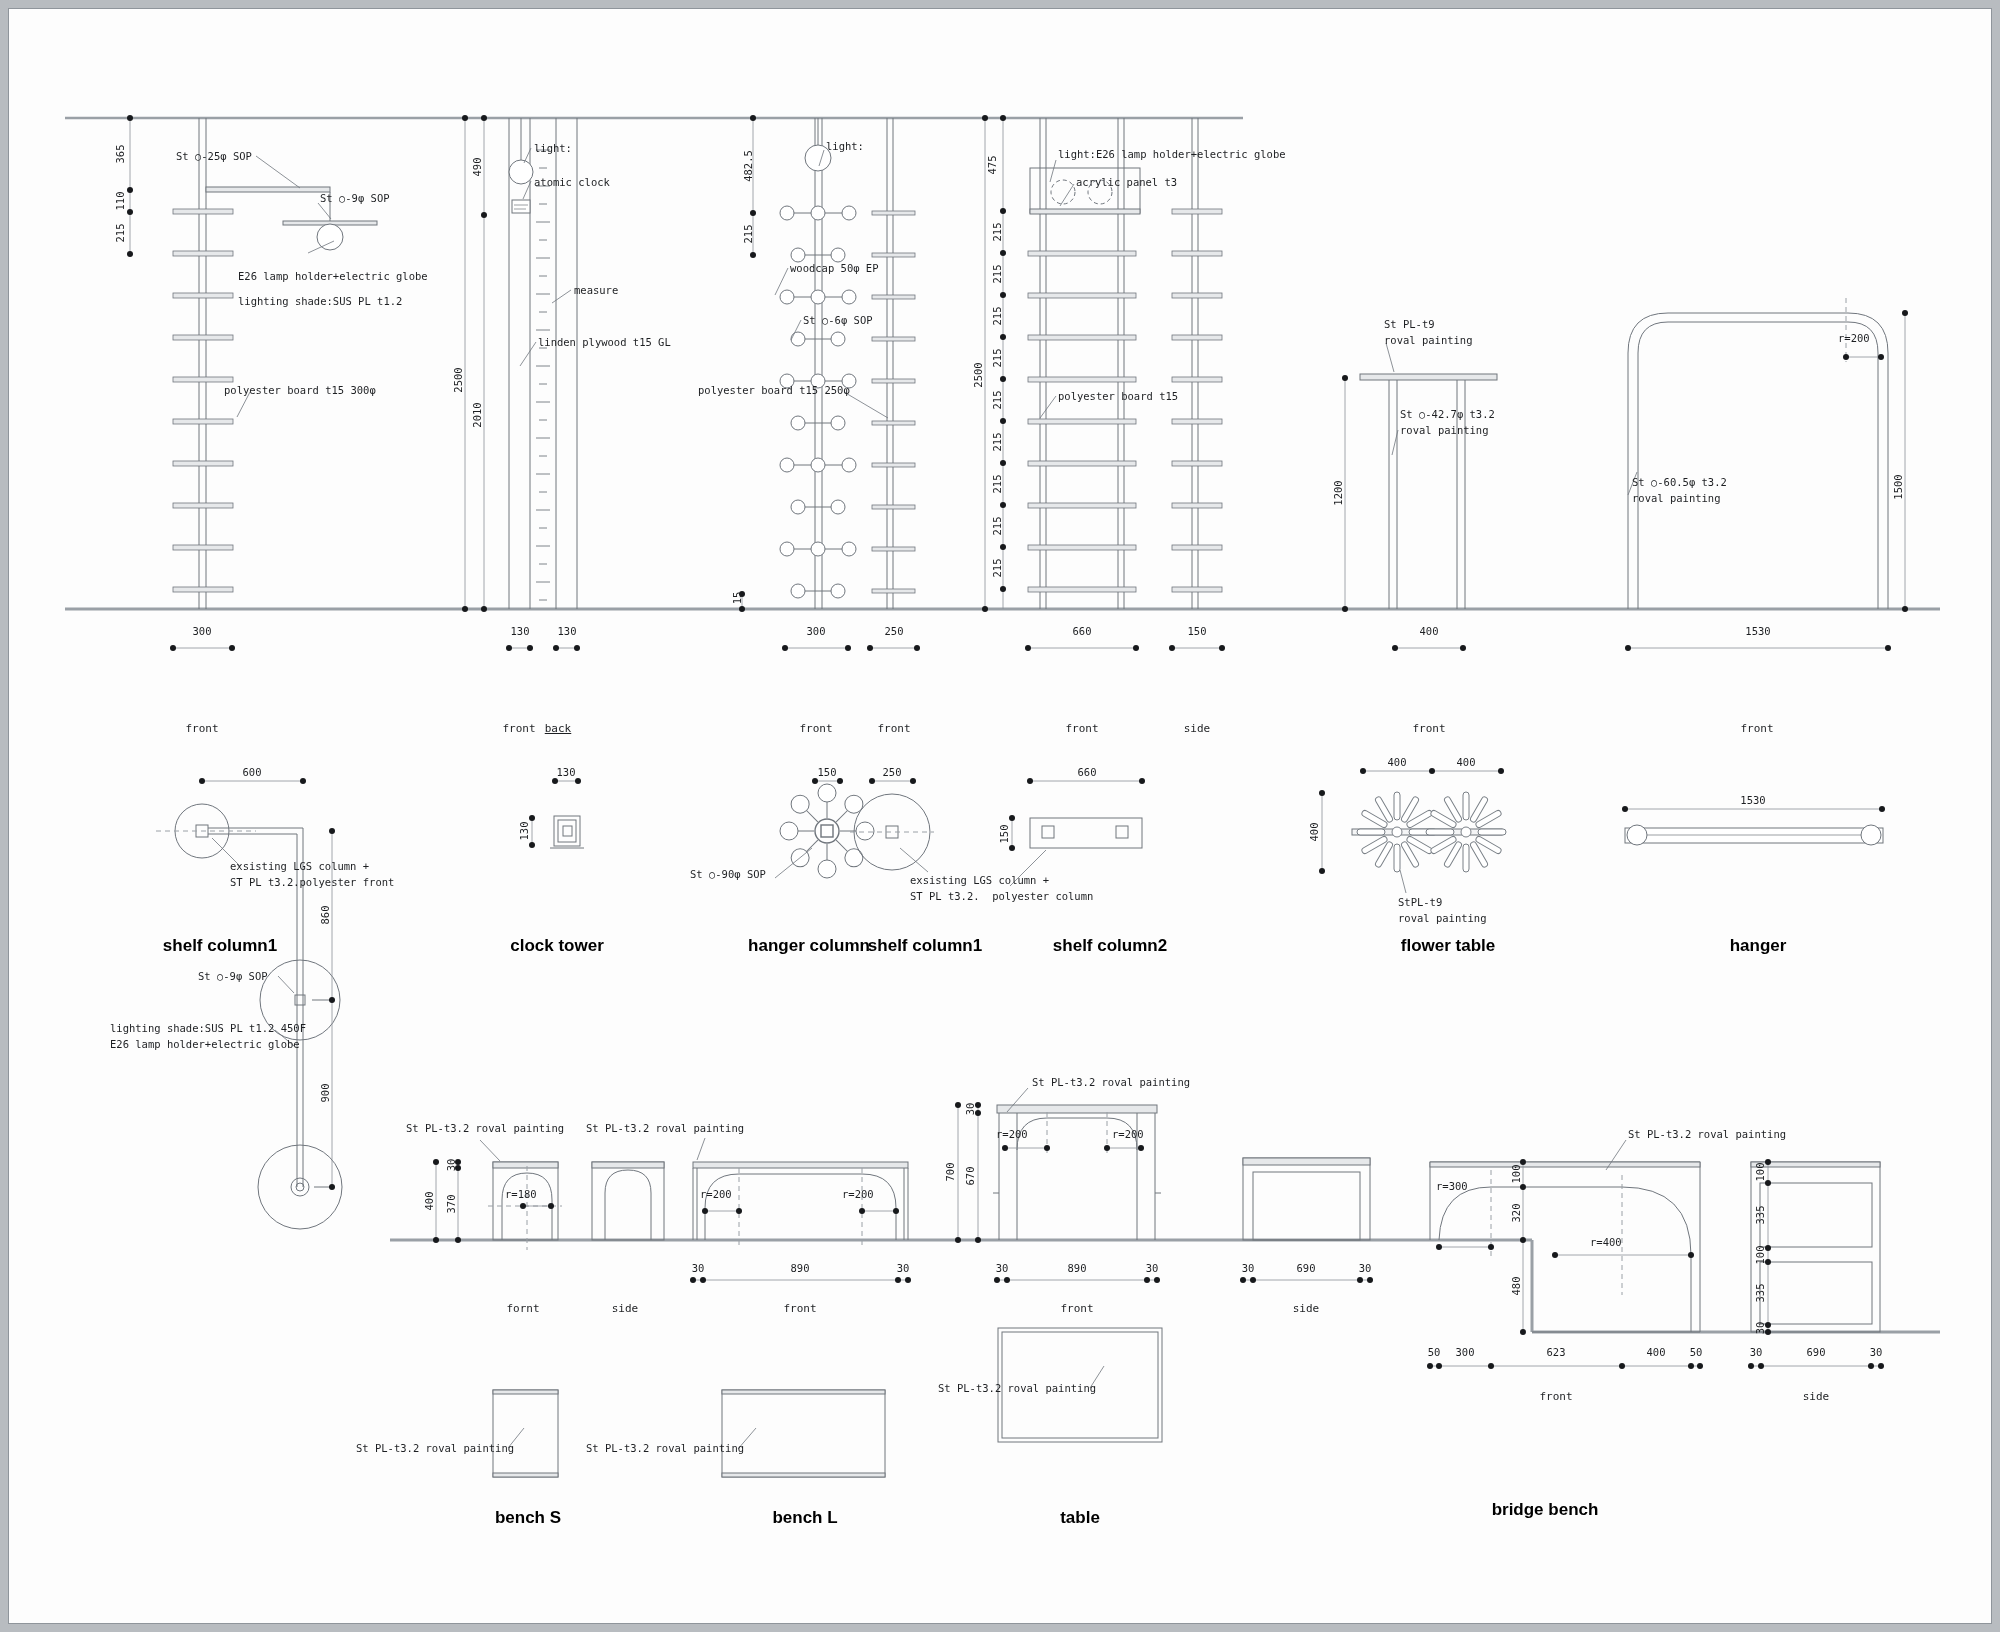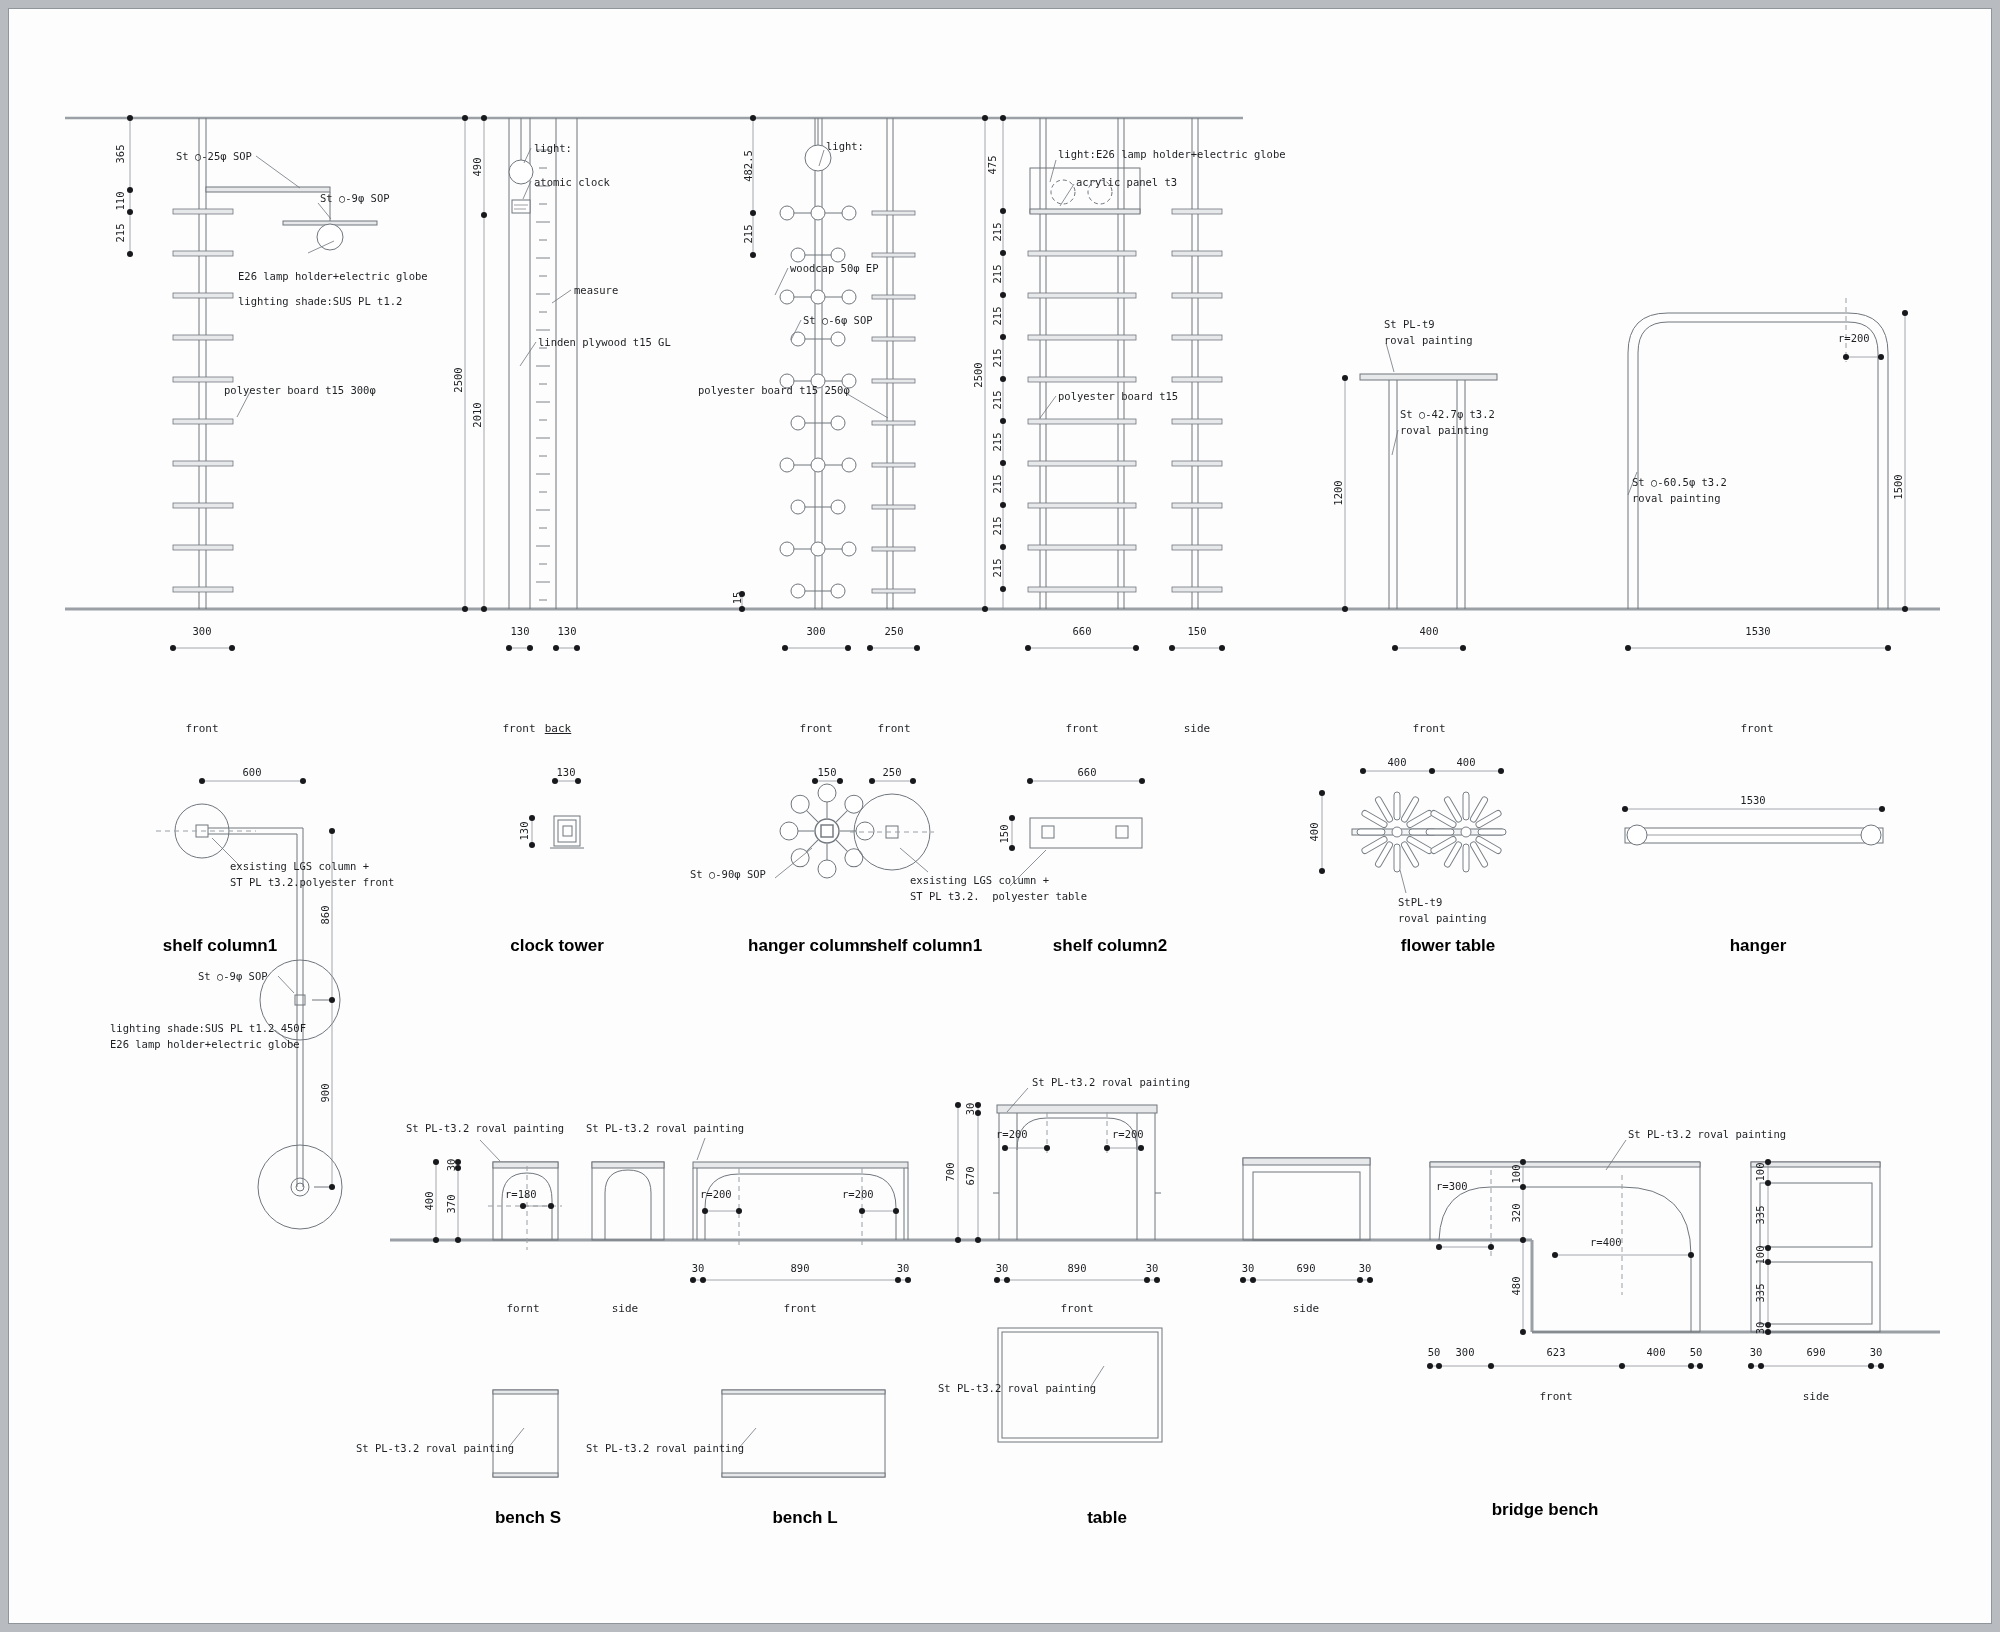--- a/index.html
+++ b/index.html
@@ -564,21 +564,21 @@
       <div class="t dimv" style="left: 1314px; top: 832px;">400</div>
       <div class="t dimv" style="left: 325px; top: 915px;">860</div>
       <div class="t dimv" style="left: 325px; top: 1093px;">900</div>
       <div class="t ann" style="left: 230px; top: 860px;">exsisting LGS column +</div>
       <div class="t ann" style="left: 230px; top: 876px;">ST PL t3.2.polyester front</div>
       <div class="t ann" style="left: 198px; top: 970px;">St ○-9φ SOP</div>
       <div class="t ann" style="left: 110px; top: 1022px;">lighting shade:SUS PL t1.2 450F</div>
       <div class="t ann" style="left: 110px; top: 1038px;">E26 lamp holder+electric globe</div>
       <div class="t ann" style="left: 690px; top: 868px;">St ○-90φ SOP</div>
       <div class="t ann" style="left: 910px; top: 874px;">exsisting LGS column +</div>
-      <div class="t ann" style="left: 910px; top: 890px;">ST PL t3.2.  polyester table</div>
+      <div class="t ann" style="left: 910px; top: 890px;">ST PL t3.2.  polyester column</div>
       <div class="t ann" style="left: 1398px; top: 896px;">StPL-t9</div>
       <div class="t ann" style="left: 1398px; top: 912px;">roval painting</div>
       <div class="t name" style="left: 220px; top: 936px;">shelf column1</div>
       <div class="t name" style="left: 557px; top: 936px;">clock tower</div>
       <div class="t name" style="left: 809px; top: 936px;">hanger column</div>
       <div class="t name" style="left: 925px; top: 936px;">shelf column1</div>
       <div class="t name" style="left: 1110px; top: 936px;">shelf column2</div>
       <div class="t name" style="left: 1448px; top: 936px;">flower table</div>
       <div class="t name" style="left: 1758px; top: 936px;">hanger</div>
       <div class="t ann" style="left: 406px; top: 1122px;">St PL-t3.2 roval painting</div>
@@ -628,16 +628,16 @@
       <div class="t dimv" style="left: 1760px; top: 1328px;">30</div>
       <div class="t view" style="left: 523px; top: 1302px;">fornt</div>
       <div class="t view" style="left: 625px; top: 1302px;">side</div>
       <div class="t view" style="left: 800px; top: 1302px;">front</div>
       <div class="t view" style="left: 1077px; top: 1302px;">front</div>
       <div class="t view" style="left: 1306px; top: 1302px;">side</div>
       <div class="t view" style="left: 1556px; top: 1390px;">front</div>
       <div class="t view" style="left: 1816px; top: 1390px;">side</div>
       <div class="t name" style="left: 528px; top: 1508px;">bench S</div>
       <div class="t name" style="left: 805px; top: 1508px;">bench L</div>
-      <div class="t name" style="left: 1080px; top: 1508px; margin-left: 27px;">table</div>
+      <div class="t name" style="left: 1080px; top: 1508px;">table</div>
       <div class="t name" style="left: 1545px; top: 1500px;">bridge bench</div>
     </div>
 </div>
 
 </body></html>

